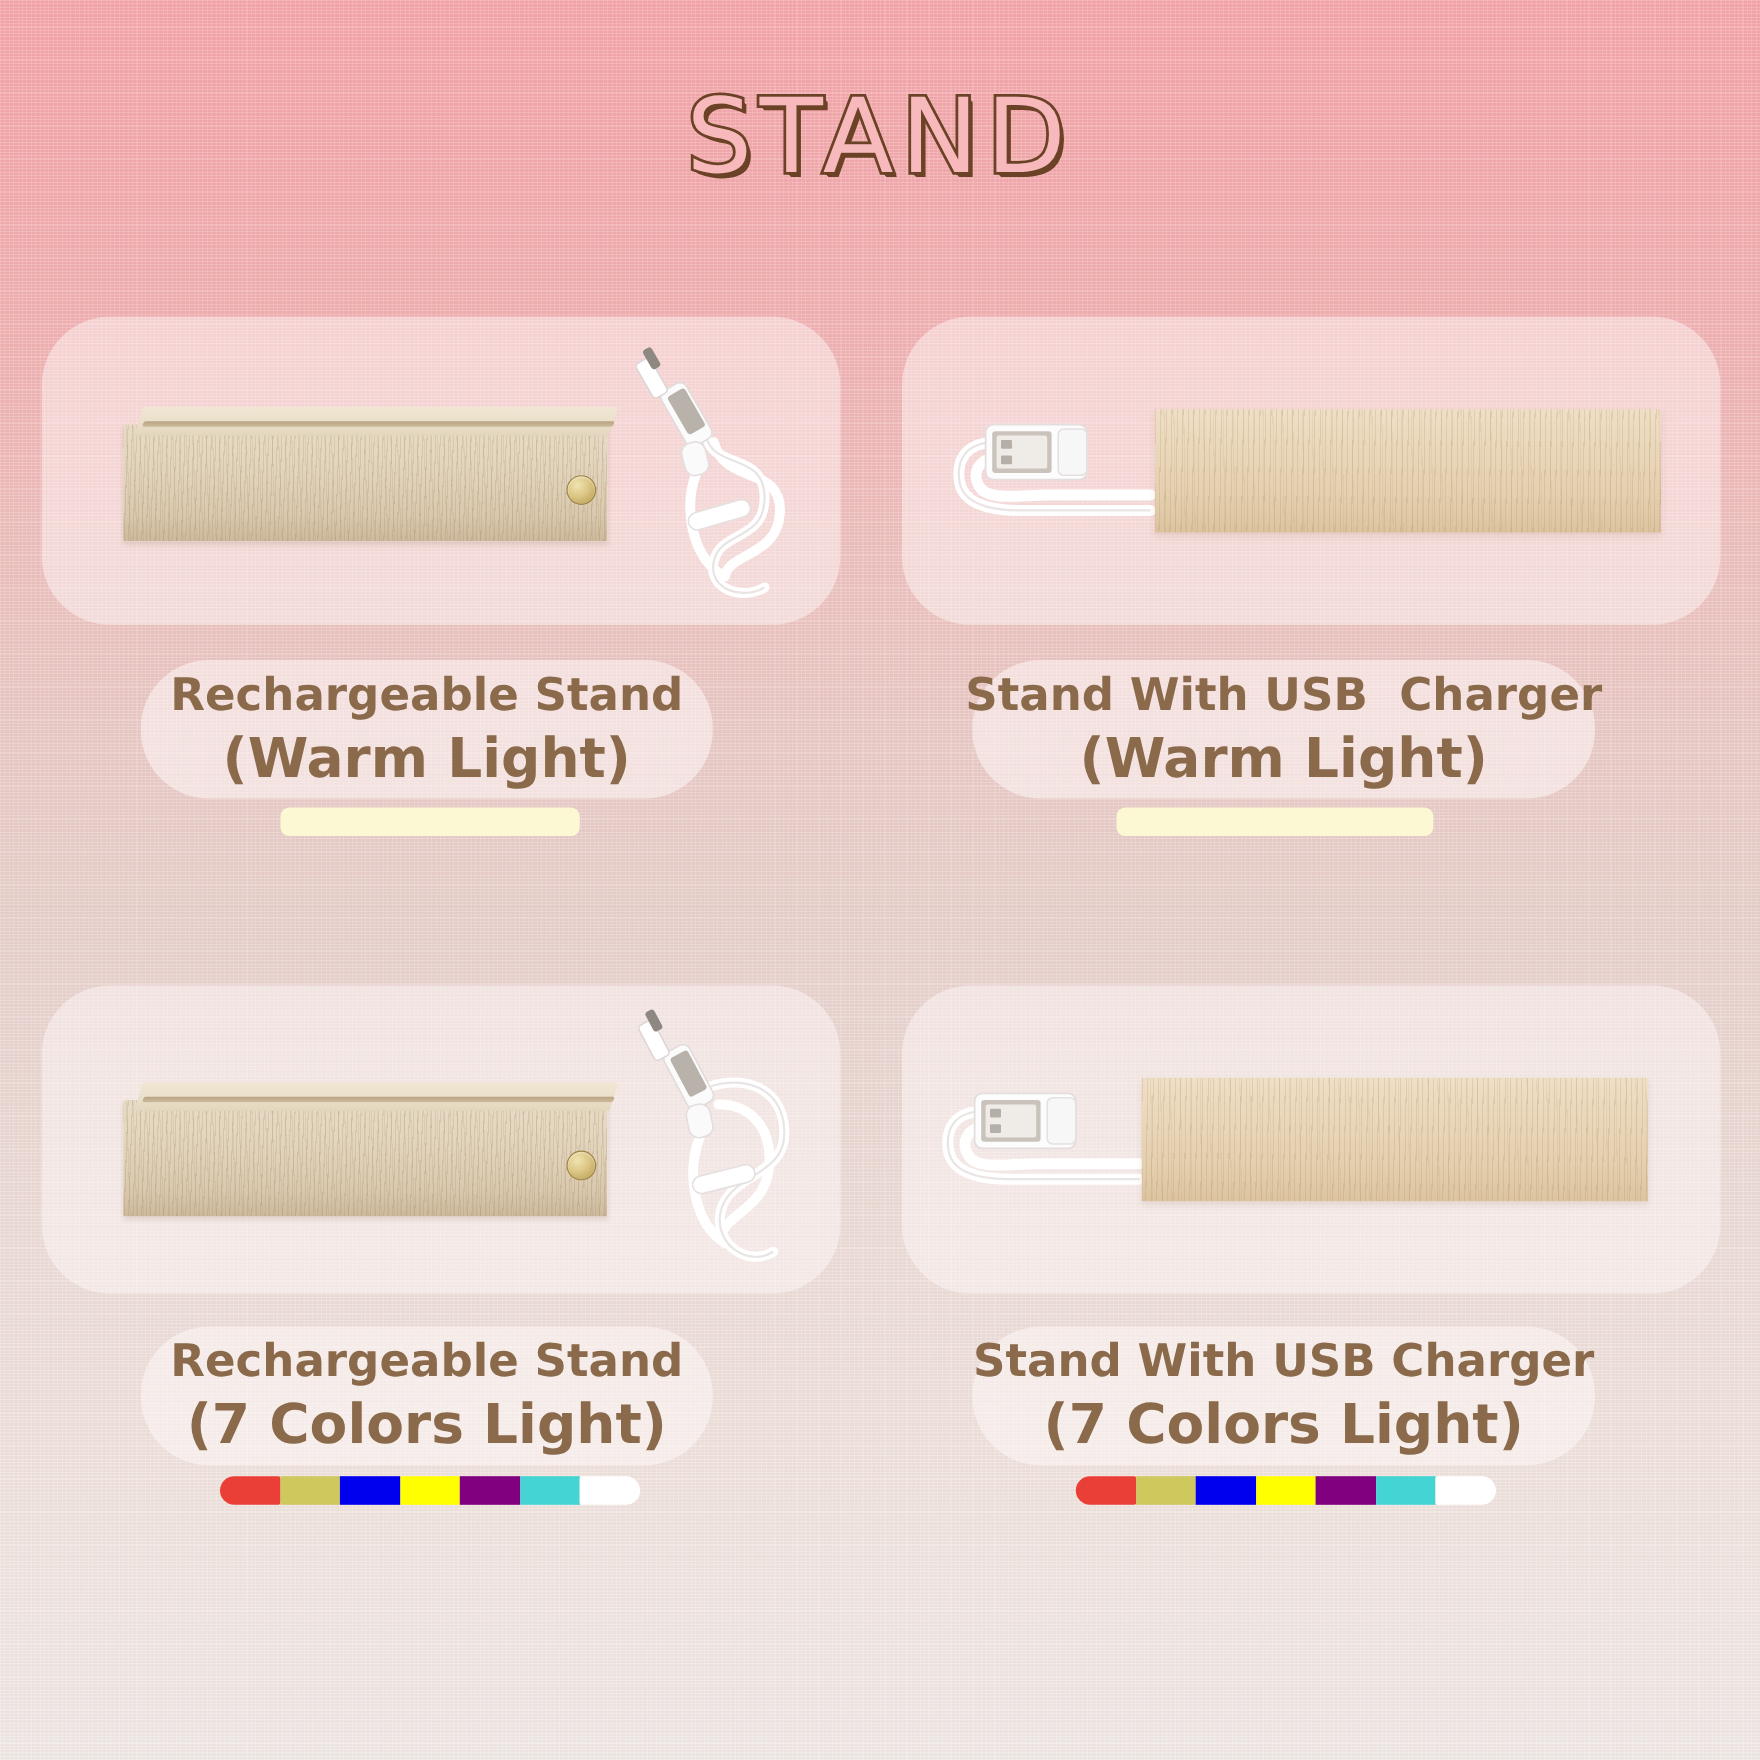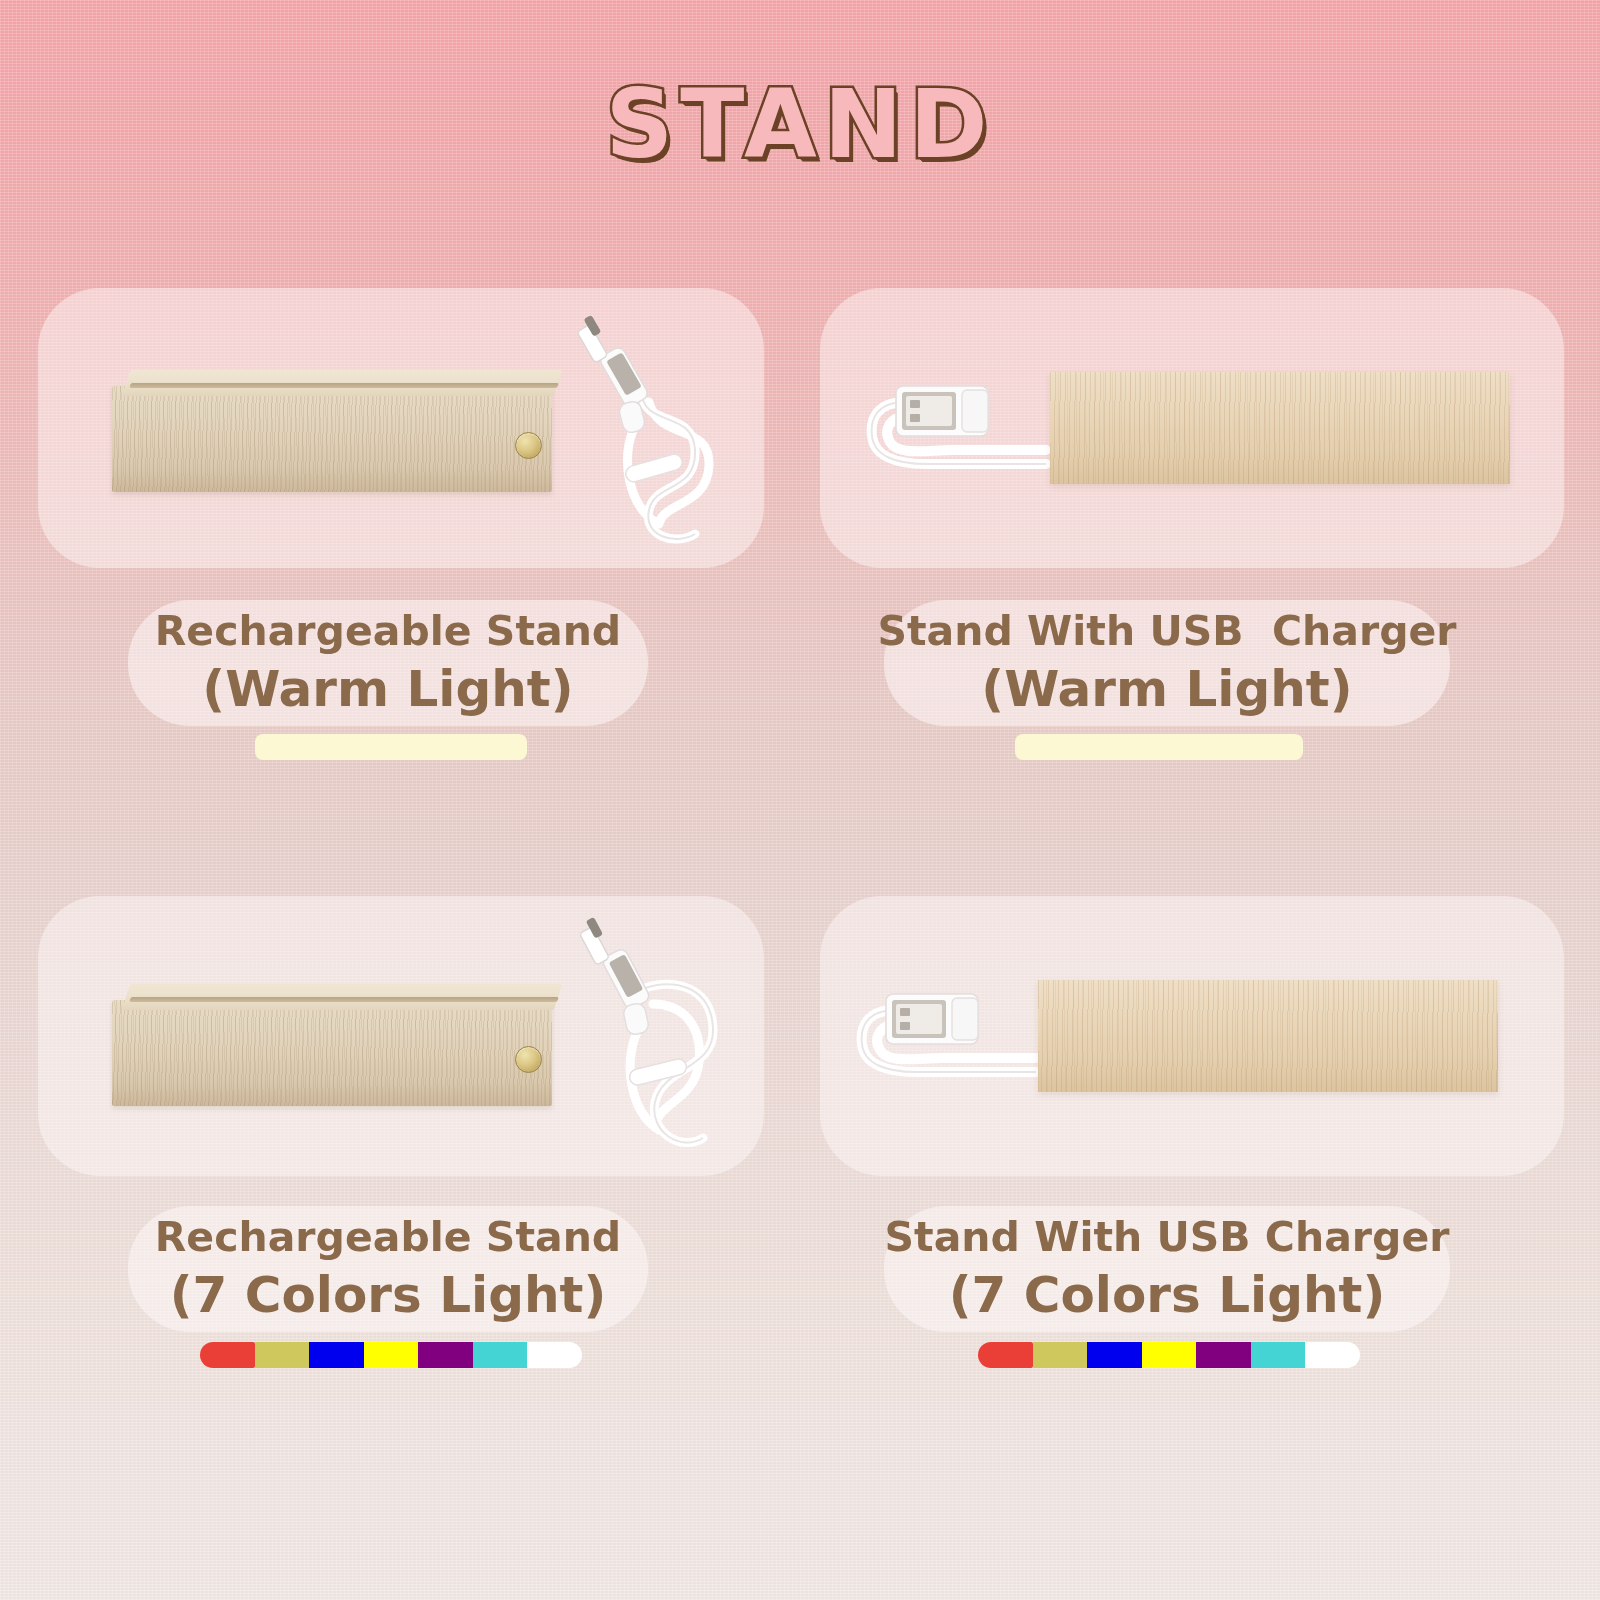--- a/index.html
+++ b/index.html
@@ -39,21 +39,21 @@
     overflow:hidden;
   }
 
   
   #title{
     position:absolute;
     top:78px;left:0;width:1600px;
     text-align:center;
     font-family:"DejaVu Sans", sans-serif;
     font-size:94px;
-    font-weight:700;
+    font-weight:400;
     letter-spacing:7px;
     line-height:1;
     color:#f7b9bb;
     -webkit-text-stroke:5px #6b4226;
     paint-order:stroke fill;
     text-shadow:
        4px 5px 0 #6b4226,
        3px 4px 0 #6b4226,
        2px 3px 0 #6b4226;
     user-select:none;

